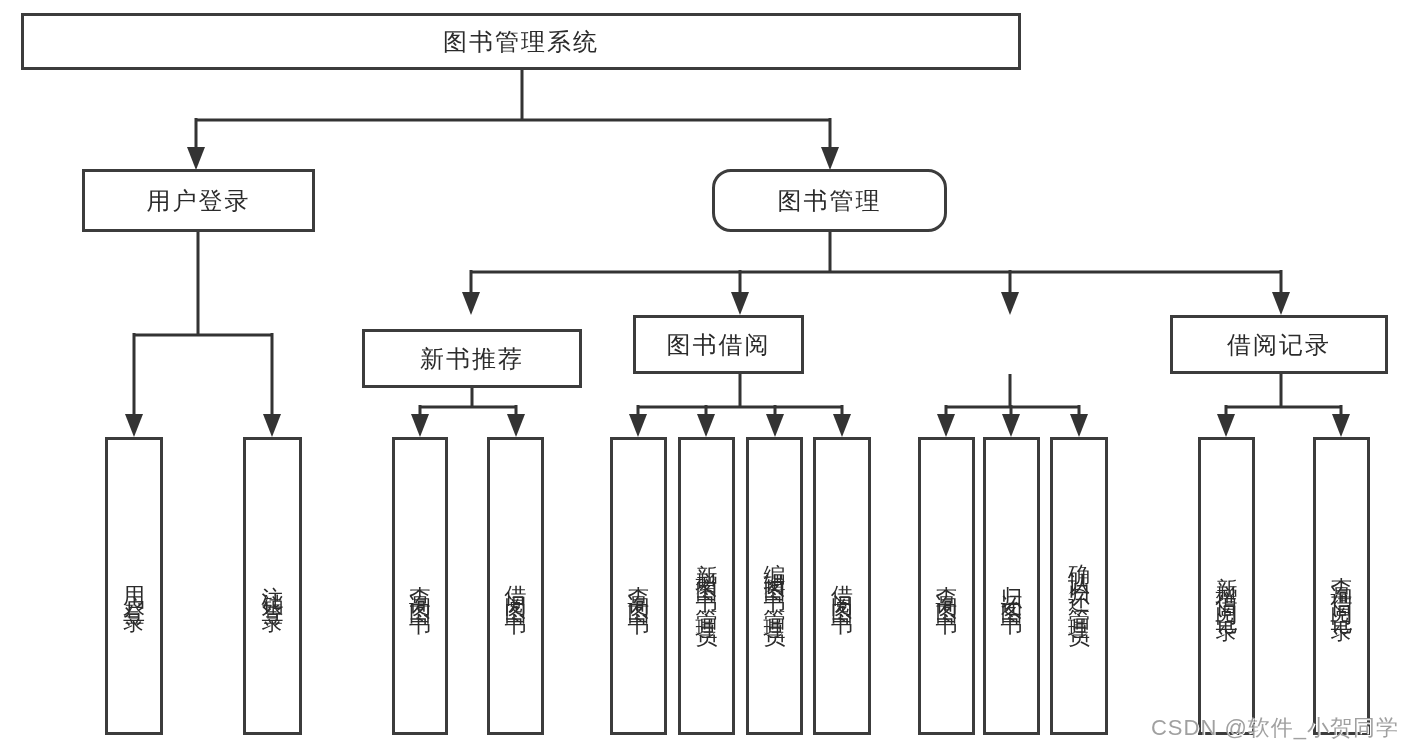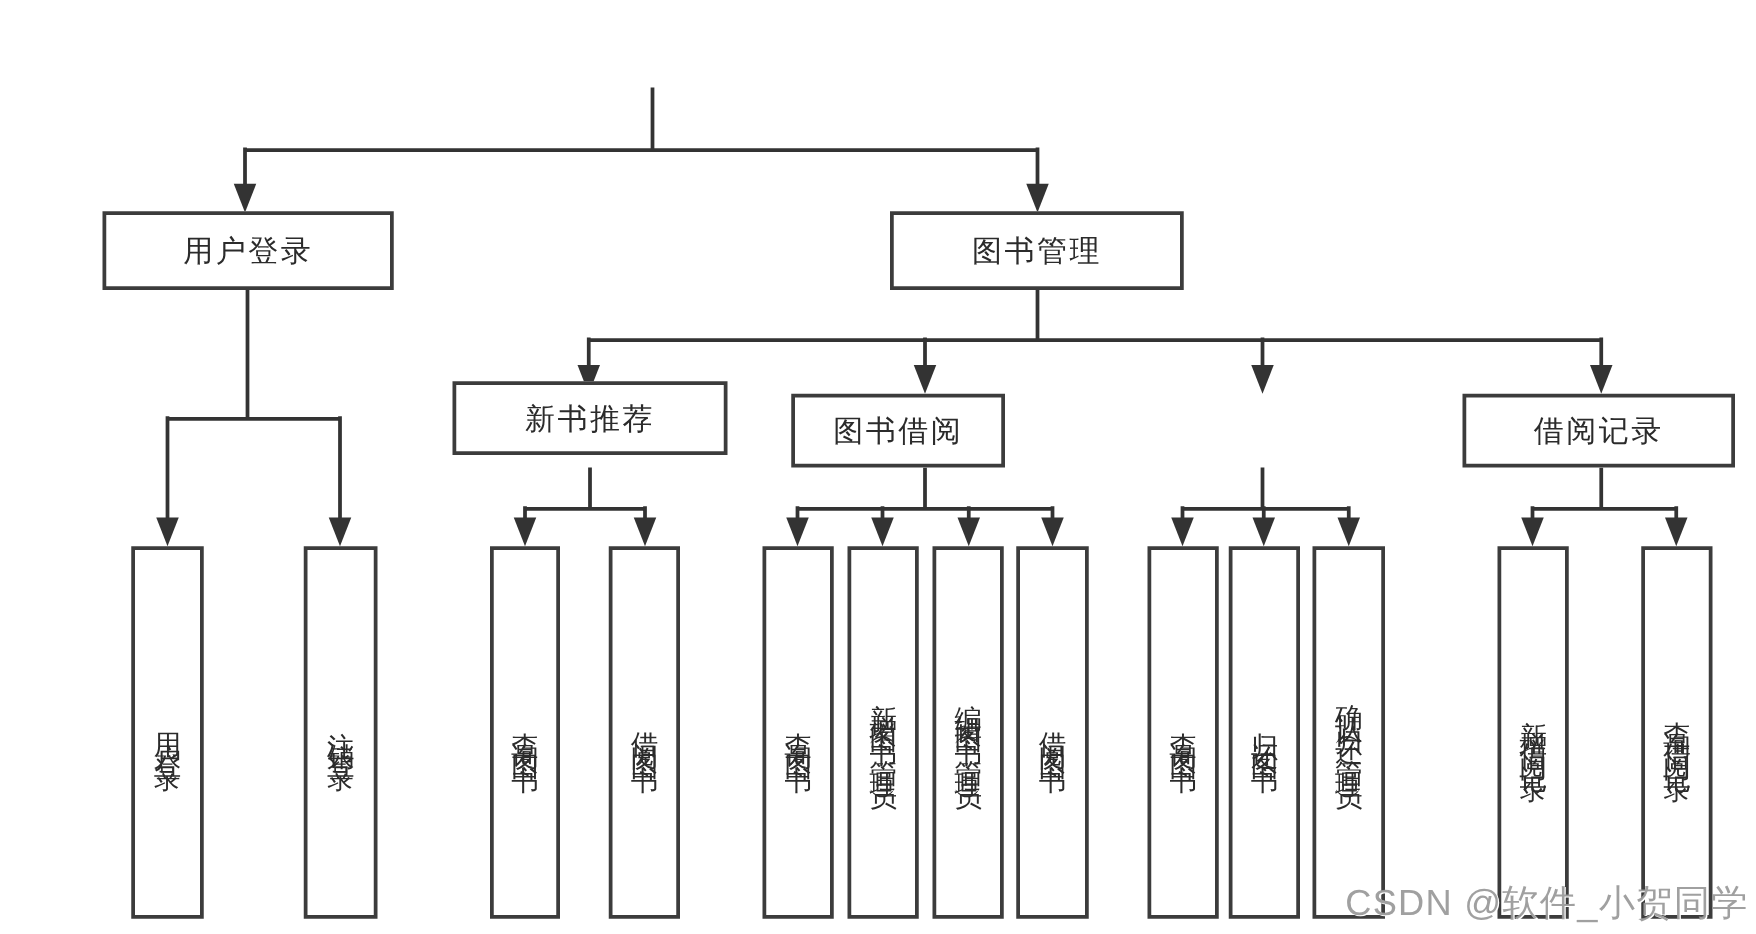--- a/index.html
+++ b/index.html
@@ -41,21 +41,21 @@
     text-orientation: mixed;
     font-size: 22px;
     letter-spacing: 9px;
     line-height: 1;
     color: #2b2b2b;
   }
   .watermark {
     position: absolute;
     right: 6px;
     bottom: 4px;
-    font-size: 29px;
+    font-size: 22px;
     letter-spacing: 1px;
     color: rgba(152, 152, 152, 0.92);
     text-shadow: 1px 1px 0 #ffffff;
     z-index: 3;
     white-space: nowrap;
   }
 </style>
 </head>
 <body>
 
@@ -93,29 +93,32 @@
       <polygon points="766,414 784,414 775,437"></polygon>
       <polygon points="833,414 851,414 842,437"></polygon>
       <polygon points="937,414 955,414 946,437"></polygon>
       <polygon points="1002,414 1020,414 1011,437"></polygon>
       <polygon points="1070,414 1088,414 1079,437"></polygon>
       <polygon points="1217,414 1235,414 1226,437"></polygon>
       <polygon points="1332,414 1350,414 1341,437"></polygon>
     </g>
   </svg>
 
+  <div class="node" style="left:21px; top:13px; width:1000px; height:57px;">
+    <span>图书管理系统</span>
+  </div>
 
   <div class="node" style="left:82px; top:169px; width:233px; height:63px;">
     <span>用户登录</span>
   </div>
-  <div class="node" style="left:712px; top:169px; width:235px; height:63px;">
+  <div class="node" style="left:712px; top:169px; width:235px; height:63px;border-radius:19px;">
     <span>图书管理</span>
   </div>
 
-  <div class="node" style="left:362px; top:305px; width:220px; height:59px;">
+  <div class="node" style="left:362px; top:329px; width:220px; height:59px;">
     <span>新书推荐</span>
   </div>
   <div class="node" style="left:633px; top:315px; width:171px; height:59px;">
     <span>图书借阅</span>
   </div>
   <div class="node" style="left:1170px; top:315px; width:218px; height:59px;">
     <span>借阅记录</span>
   </div>
 
   <div class="node leaf" style="left:105px; top:437px; width:58px; height:298px;">

